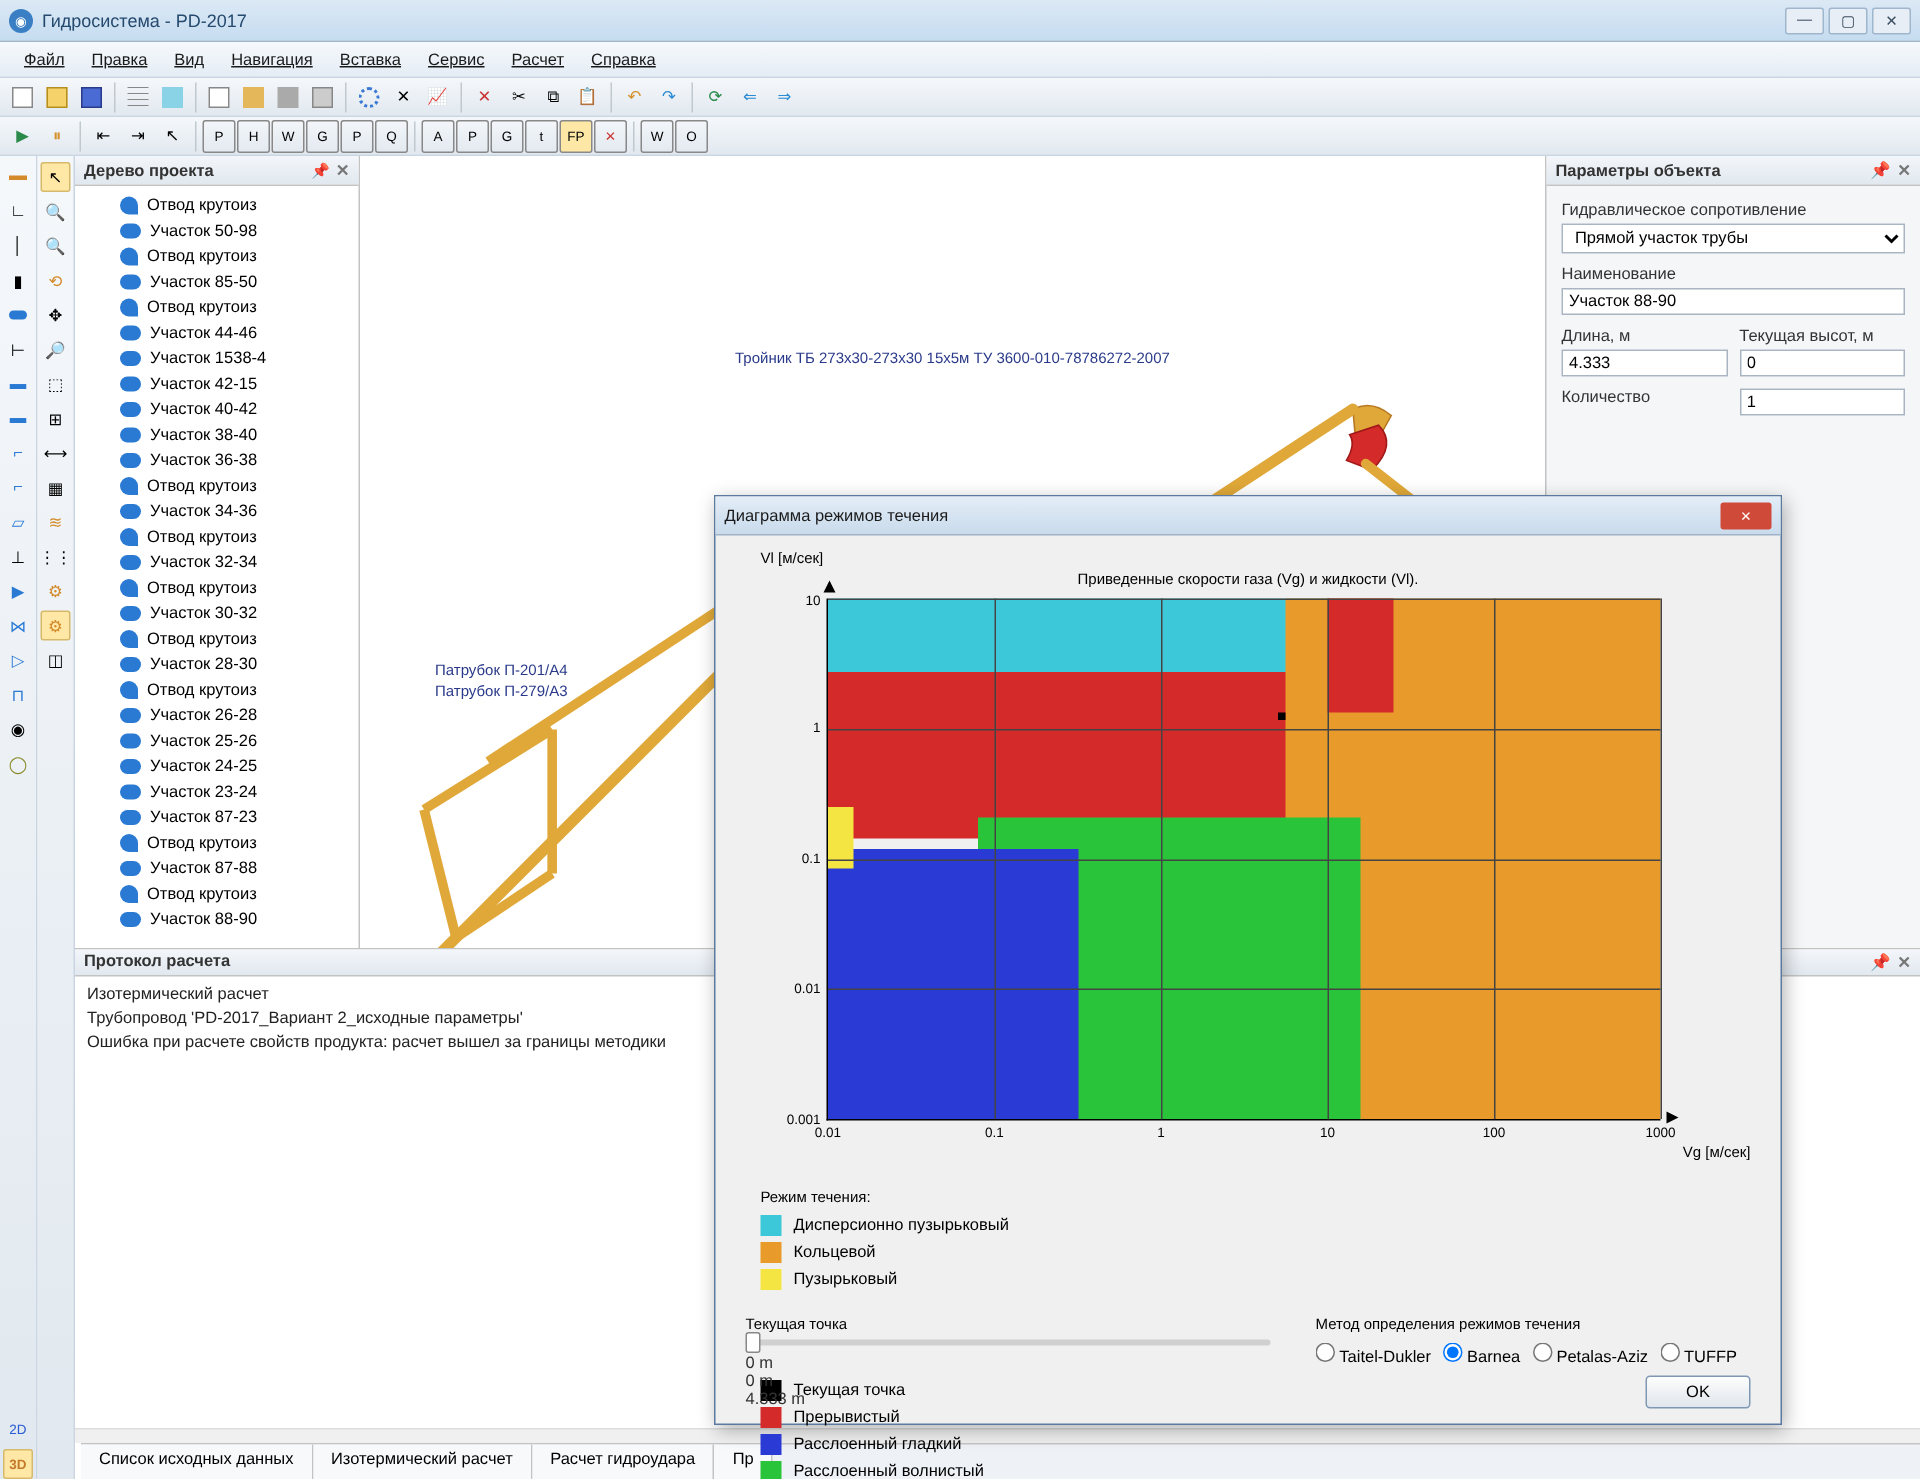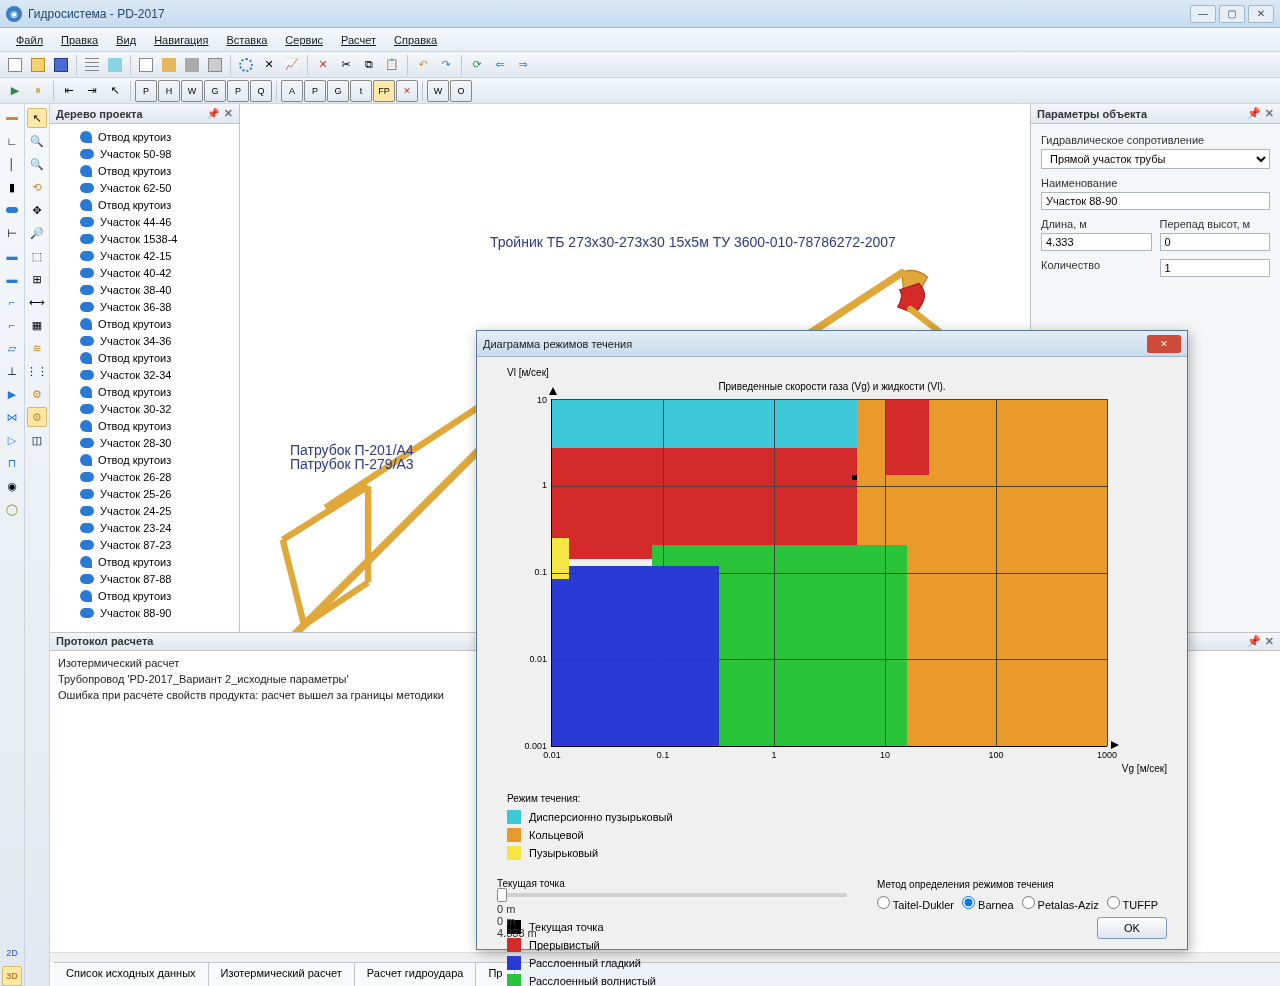--- a/index.html
+++ b/index.html
@@ -42,21 +42,21 @@
 .tnode .nicon { width: 14px; height: 10px; border-radius: 3px; margin-right: 6px; flex-shrink:0;}
 .tnode.bend .nicon { background: #2a7ad4; border-radius: 50% 50% 0 50%; width:12px;height:12px;}
 .tnode.seg .nicon { background: #2a7ad4; border-radius: 5px; }
 .tree-scroll{height:10px;border-top:1px solid #ddd;background:#f0f0f0;position:relative;}
 .tree-scroll .thumb{position:absolute;left:30px;top:1px;width:50px;height:8px;background:#c0c0c0;border-radius:2px;}
 
 
 .viewport { flex: 1; background: #fff; position: relative; }
 .vp-legend { position: absolute; bottom: 30px; left: 20px; font-size: 10px; color:#333; display:flex; gap:16px;align-items:center;}
 .vp-legend .seg{display:inline-block;width:34px;height:3px;vertical-align:middle;}
-.annot { position: absolute; font-size: 14px; color: #2a3a8a; }
+.annot { position: absolute; font-size: 10px; color: #2a3a8a; }
 
 
 .rightpanel { width: 250px; background: #f4f6f8; border-left: 1px solid #c3c3c3; display: flex; flex-direction: column; }
 .rightpanel .header { height: 20px; background: linear-gradient(#f3f6fa,#e1e8ef); border-bottom: 1px solid #c3c3c3; display:flex;align-items:center;padding:0 6px;font-weight:bold;color:#333;}
 .rightpanel .header .pin{margin-left:auto;color:#777;}
 .rightpanel .header .close{margin-left:4px;color:#777;}
 .tabs { display: flex; border-bottom: 1px solid #c3c3c3; }
 .tab { padding: 4px 10px; background: #e1e8ef; border-right:1px solid #c3c3c3; cursor:default;}
 .tab.active { background: #fff; border-bottom:1px solid #fff; margin-bottom:-1px;}
 .params { padding: 10px; }
@@ -273,21 +273,21 @@
         <div class="tnode seg">
           <span class="nicon"></span>
           <span>Участок 50-98</span>
         </div>
         <div class="tnode bend">
           <span class="nicon"></span>
           <span>Отвод крутоиз</span>
         </div>
         <div class="tnode seg">
           <span class="nicon"></span>
-          <span>Участок 62-50</span>
+          <span>Участок 85-50</span>
         </div>
         <div class="tnode bend">
           <span class="nicon"></span>
           <span>Отвод крутоиз</span>
         </div>
         <div class="tnode seg">
           <span class="nicon"></span>
           <span>Участок 44-46</span>
         </div>
         <div class="tnode seg">
@@ -431,21 +431,21 @@
       <div class="lbl">Гидравлическое сопротивление</div>
       <select><option>Прямой участок трубы</option></select>
       <div class="lbl">Наименование</div>
       <input value="Участок 88-90" style="">
       <div class="row2">
         <div class="col">
           <div class="lbl">Длина, м</div>
           <input value="4.333" style="">
         </div>
         <div class="col">
-          <div class="lbl">Перепад высот, м</div>
+          <div class="lbl">Текущая высот, м</div>
           <input value="0" style="">
         </div>
       </div>
       <div class="row2">
         <div class="col">
           <div class="lbl">Количество</div>
         </div>
         <div class="col">
           <input value="1" style="">
         </div>

